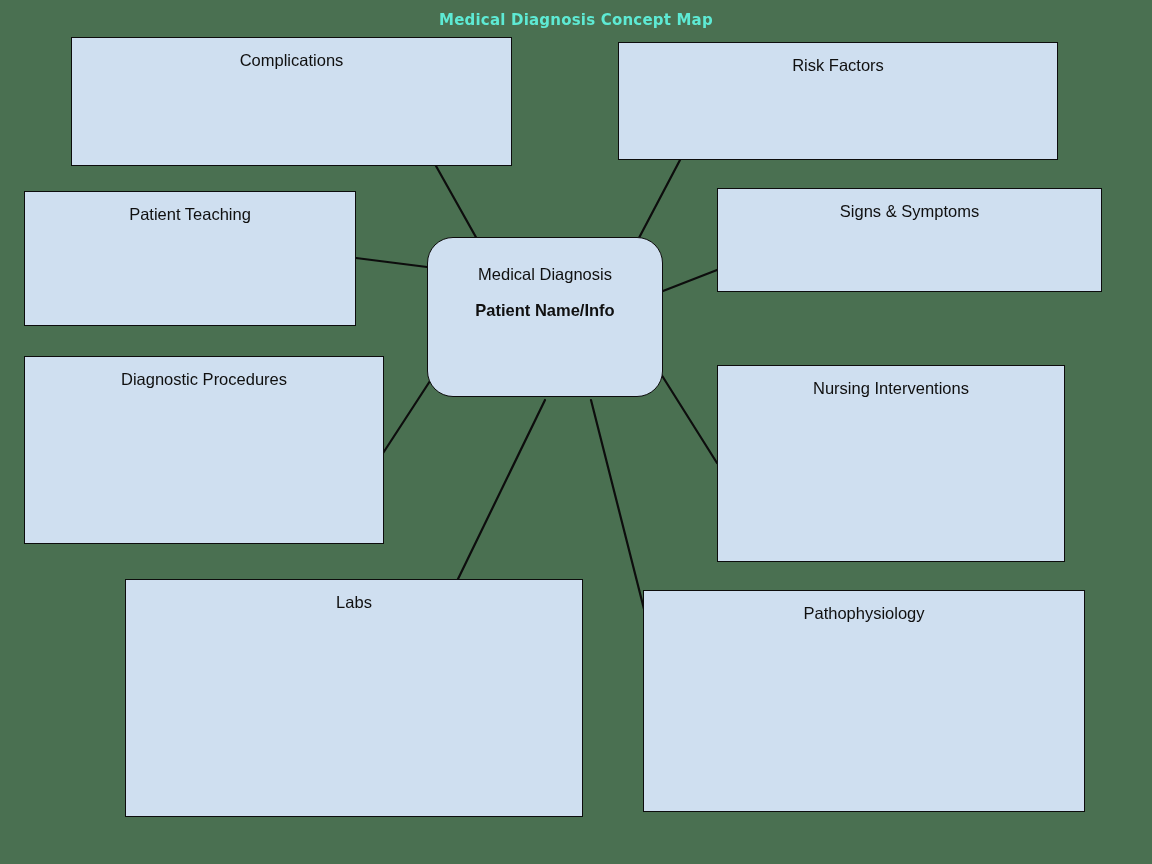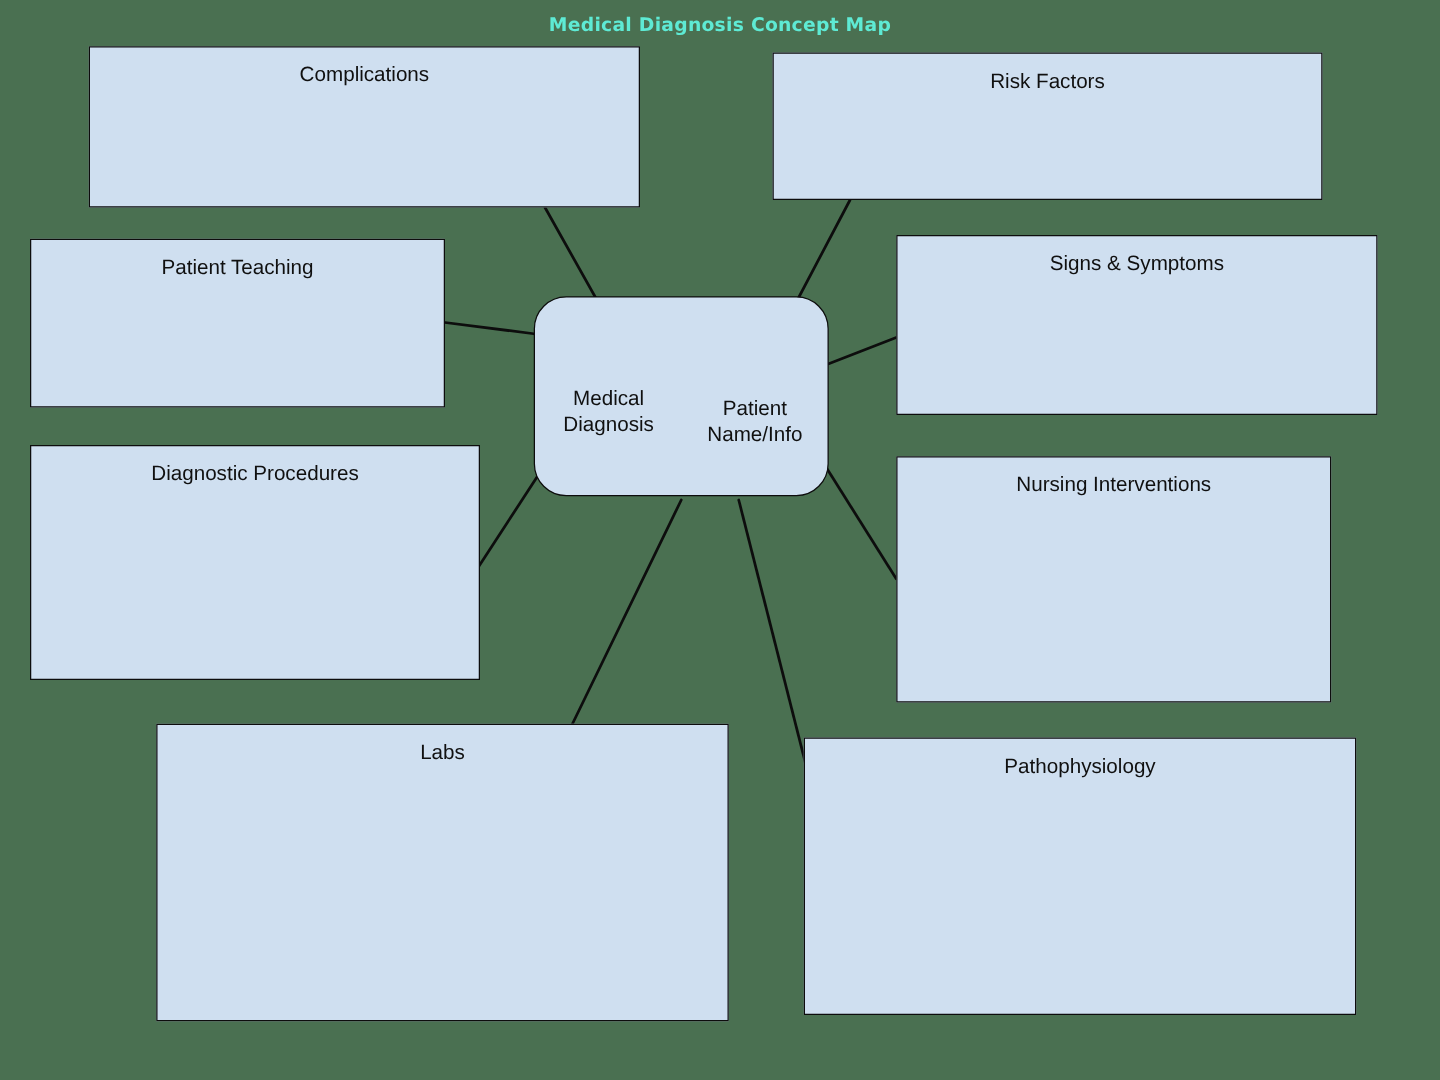--- a/index.html
+++ b/index.html
@@ -53,30 +53,31 @@
     font-size: 16.5px;
     line-height: 1.25;
     text-align: center;
     padding-top: 12px;
   }
   .node-center {
     background: #cfdff0;
     border: 1.6px solid #0d0d0d;
     border-radius: 26px;
     display: flex;
-    flex-direction: row;
+    flex-direction: column;
     align-items: center;
     justify-content: flex-start;
     padding-top: 0;
   }
   .center-line-1 {
     margin-top: 26px;
   }
   .center-line-2 {
-    margin-top: 41px;
+    margin-top: 15px;
+    font-weight: bold;
   }
 </style>
 </head>
 <body>
 
 <div id="canvas">
 
   <div class="map-title">Medical Diagnosis Concept Map</div>
 
   <svg class="edges" viewBox="0 0 1152 864" width="1152" height="864">
@@ -97,21 +98,21 @@
   </div>
 
   <div class="node" style="left:618px; top:42px; width:440px; height:118px;">
     <span>Risk Factors</span>
   </div>
 
   <div class="node" style="left:24px; top:191px; width:332px; height:135px;">
     <span>Patient Teaching</span>
   </div>
 
-  <div class="node" style="left:717px; top:188px; width:385px; height:144px;">
+  <div class="node" style="left:717px; top:188px; width:385px; height:104px;">
     <span>Signs &amp; Symptoms</span>
   </div>
 
   <div class="node" style="left:24px; top:356px; width:360px; height:188px;text-align:center;">
     <span>Diagnostic Procedures</span>
   </div>
 
   <div class="node" style="left:717px; top:365px; width:348px; height:197px;">
     <span>Nursing Interventions</span>
   </div>

